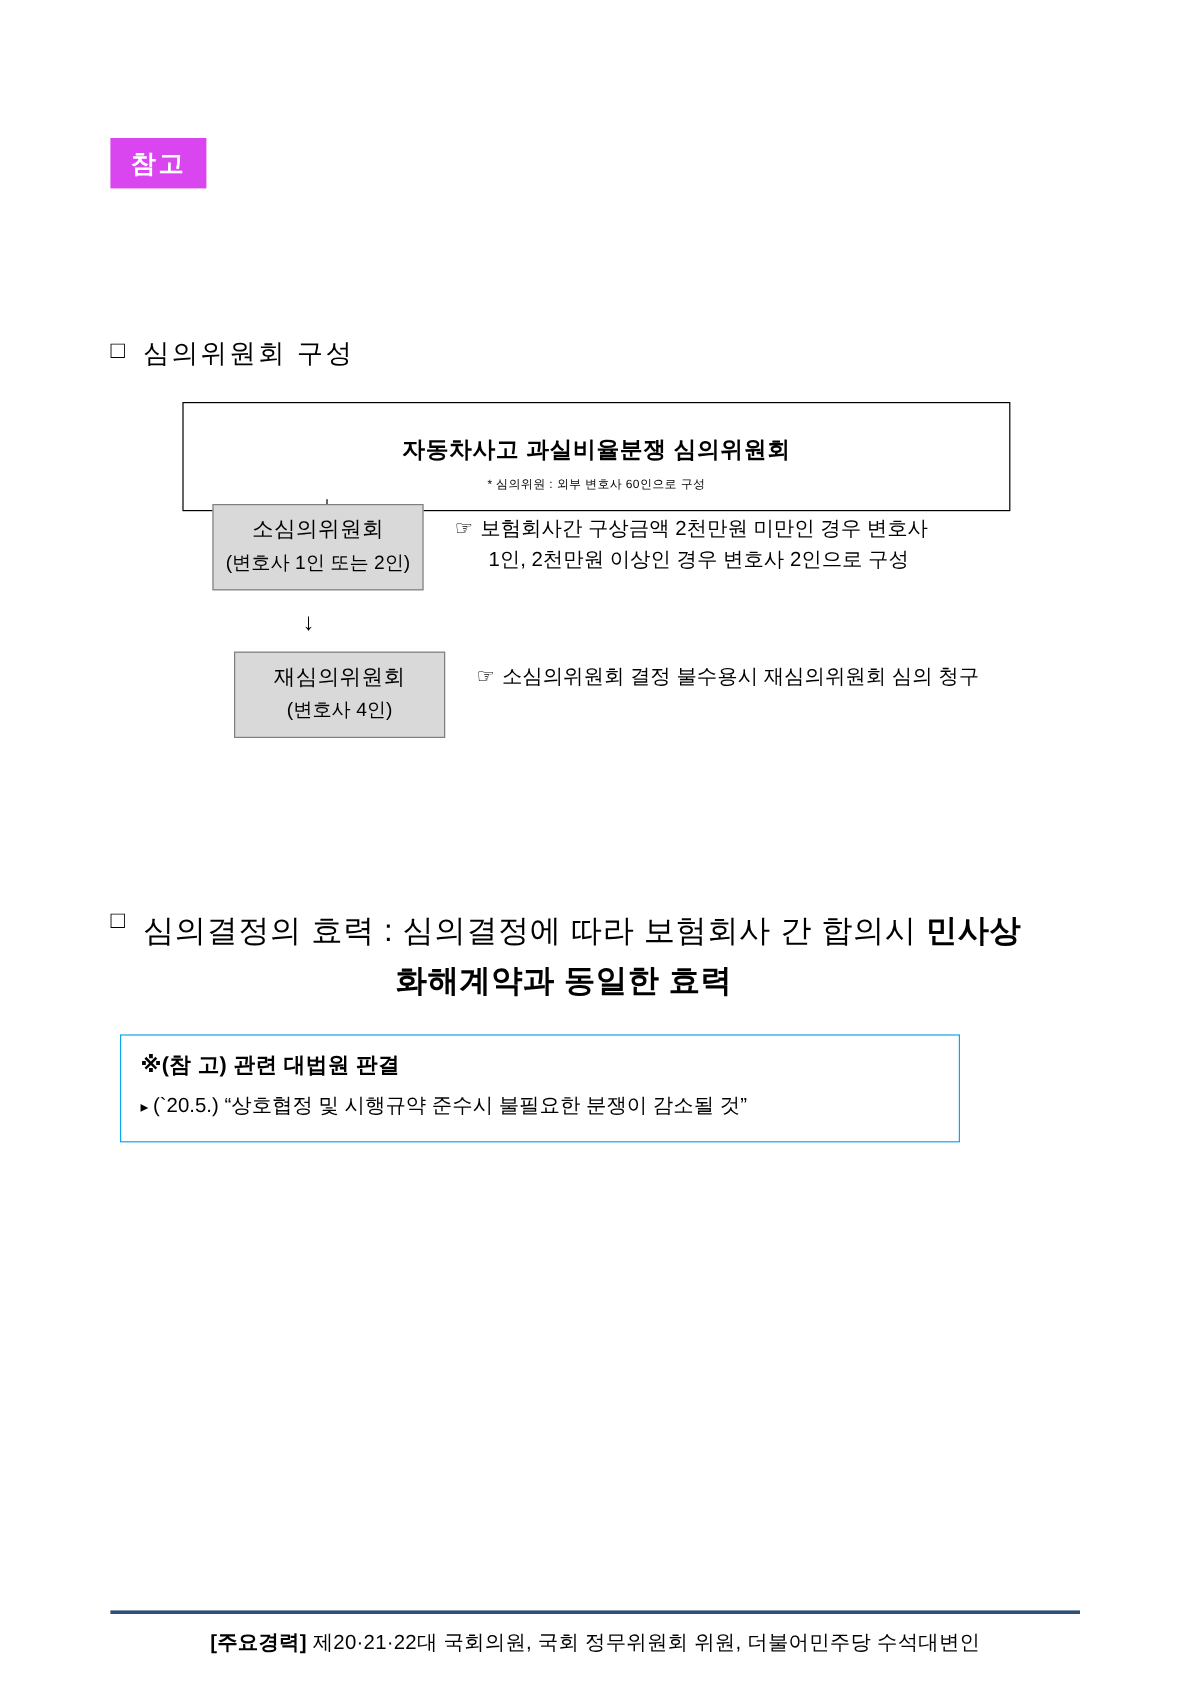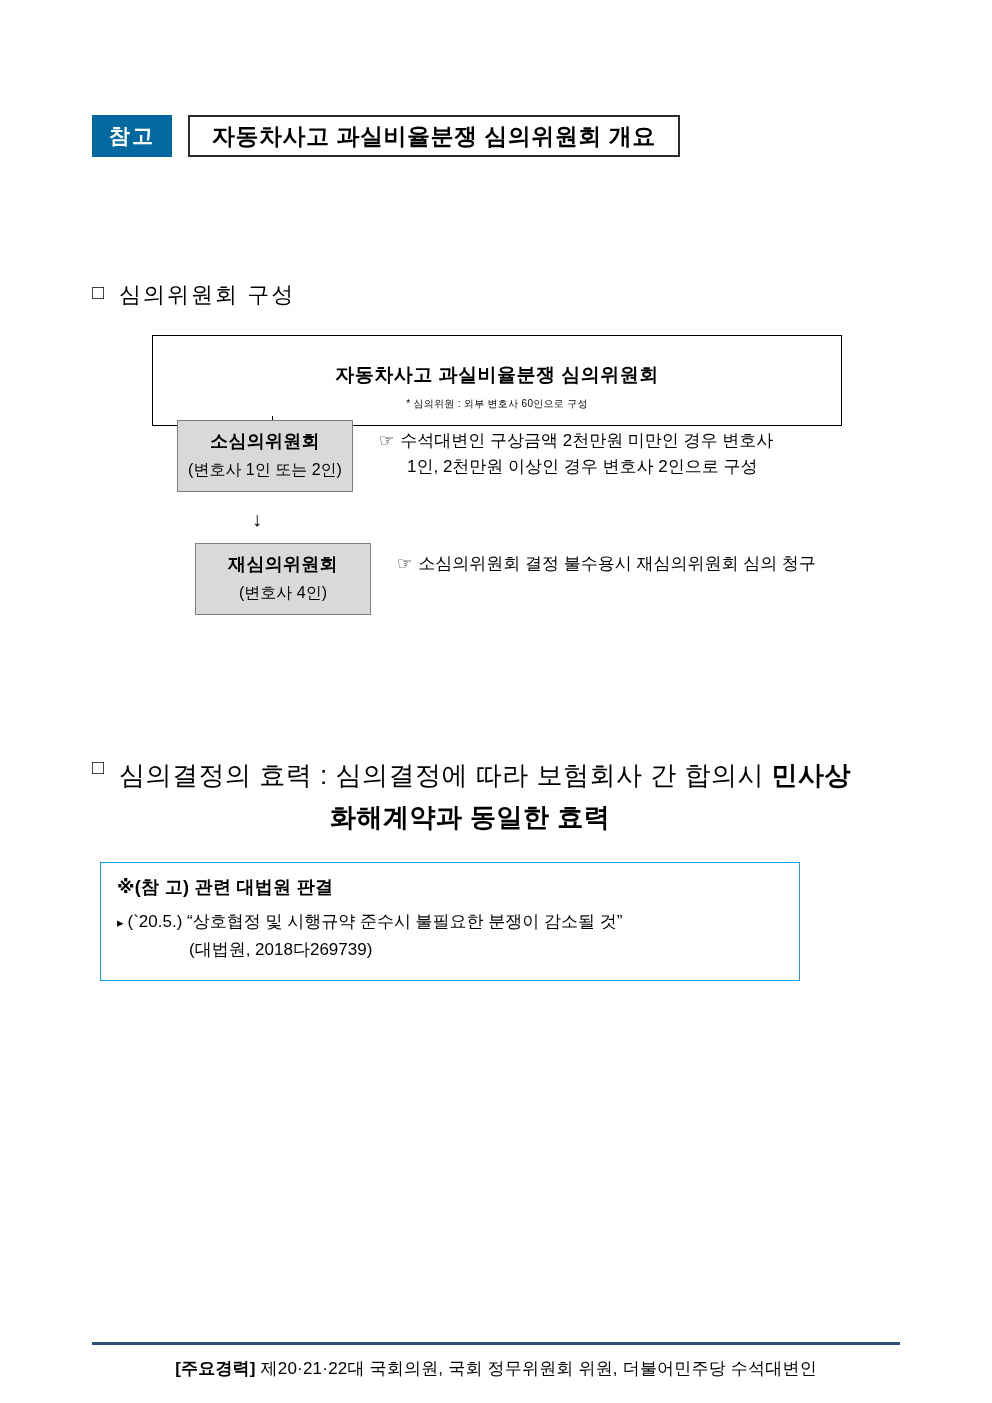--- a/index.html
+++ b/index.html
@@ -27,21 +27,21 @@
   .header-row {
     position: absolute;
     left: 92px;
     top: 115px;
     display: flex;
     align-items: stretch;
   }
   .ref-badge {
     width: 80px;
     height: 42px;
-    background: #0369a1;
+    background: #d946ef;
     color: #ffffff;
     font-size: 21px;
     font-weight: bold;
     display: flex;
     align-items: center;
     justify-content: center;
     letter-spacing: 2px;
   }
   .title-box {
     margin-left: 16px;
@@ -140,21 +140,21 @@
   .gray-box {
     width: 176px;
     border: 1px solid #7f7f7f;
     background: #d9d9d9;
     box-sizing: border-box;
     padding: 8px 6px 10px 6px;
     text-align: center;
   }
   .gray-box .gb-t1 {
     font-size: 18px;
-    font-weight: bold;
+    font-weight: normal;
     letter-spacing: 0.3px;
   }
   .gray-box .gb-t2 {
     font-size: 16px;
     margin-top: 6px;
     line-height: 1.35;
   }
 
   .note {
     margin-left: 26px;
@@ -222,23 +222,20 @@
   }
   .footer-text .fb { font-weight: bold; }
 </style>
 </head>
 <body>
 
 <div class="page">
 
   <div class="header-row">
     <div class="ref-badge">참고</div>
-    <div class="title-box">
-      <span class="title-text">자동차사고 과실비율분쟁 심의위원회 개요</span>
-    </div>
   </div>
 
   <div class="section-head" id="section1">
     <span class="sq">□</span>
     <span class="section-title">심의위원회 구성</span>
   </div>
 
   <div class="org">
 
     <div class="org-top">
@@ -247,21 +244,21 @@
     </div>
 
     <div class="connector"></div>
 
     <div class="org-row" id="row-small">
       <div class="gray-box">
         <div class="gb-t1">소심의위원회</div>
         <div class="gb-t2">(변호사 1인 또는 2인)</div>
       </div>
       <div class="note">
-        <span class="hand">☞</span><span>수석대변인 구상금액 2천만원 미만인 경우 변호사</span>
+        <span class="hand">☞</span><span>보험회사간 구상금액 2천만원 미만인 경우 변호사</span>
         <span class="n2">1인, 2천만원 이상인 경우 변호사 2인으로 구성</span>
       </div>
     </div>
 
     <div class="down-arrow">↓</div>
 
     <div class="org-row" id="row-re">
       <div class="gray-box">
         <div class="gb-t1">재심의위원회</div>
         <div class="gb-t2">(변호사 4인)</div>
@@ -280,21 +277,20 @@
       <span class="line2">화해계약과 동일한 효력</span>
     </span>
   </div>
 
   <div class="notebox">
     <div class="nb-title">※(참 고) 관련 대법원 판결</div>
 
 
     <div class="nb-item">
       <span class="bullet">▸</span><span>(`20.5.) “상호협정 및 시행규약 준수시 불필요한 분쟁이 감소될 것”</span>
-      <span class="sub">(대법원, 2018다269739)</span>
     </div>
   </div>
 
   <div class="footer-rule"></div>
   <div class="footer-text">
     <span class="fb">[주요경력]</span><span> 제20·21·22대 국회의원, 국회 정무위원회 위원, 더불어민주당 수석대변인</span>
   </div>
 
 </div>
 

